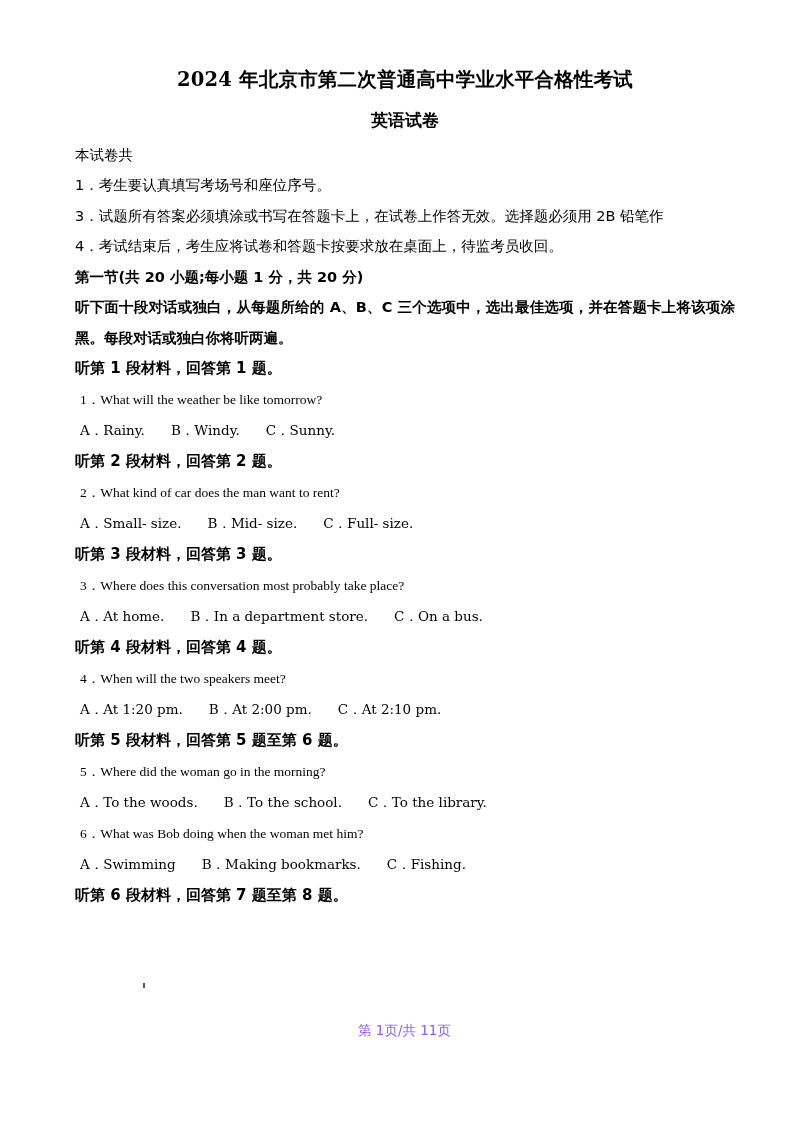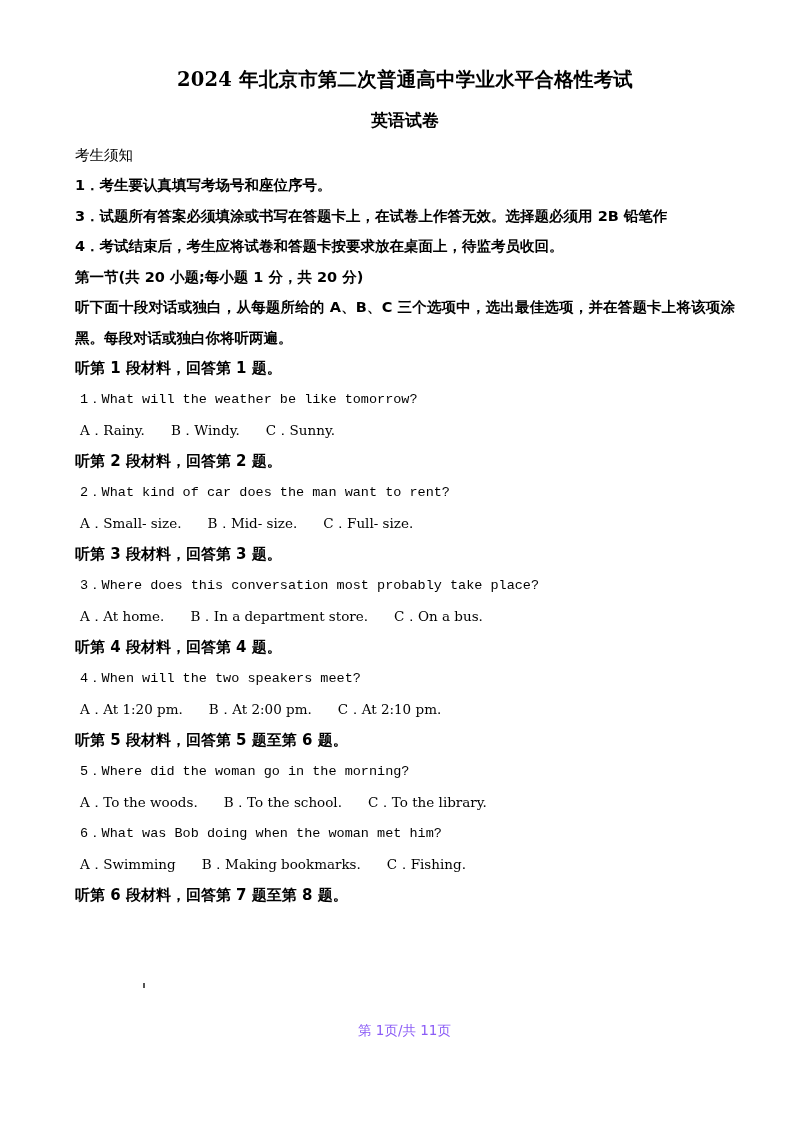--- a/index.html
+++ b/index.html
@@ -54,21 +54,21 @@
   .notice-head {
     font-size: 14.5px;
     line-height: 30px;
     margin: 0;
     font-family: "DejaVu Sans", "Liberation Sans", sans-serif;
   }
   .notice-item {
     font-size: 14.5px;
     line-height: 30.5px;
     margin: 0;
-    font-weight: bold;
+    font-weight: normal;
     font-family: "DejaVu Sans", "Liberation Sans", sans-serif;
   }
   .notice-item.cont {
     text-indent: 0;
   }
   .section-head {
     font-size: 14.5px;
     line-height: 30.5px;
     margin: 0;
     font-weight: bold;
@@ -97,21 +97,21 @@
     font-weight: bold;
     font-family: "DejaVu Sans", "Liberation Sans", sans-serif;
   }
 
   
   .question {
     font-size: 13.5px;
     line-height: 31px;
     margin: 0;
     padding-left: 5px;
-    font-family: Liberation Mono, monospace;
+    font-family: Liberation Serif, serif;
   }
   .options {
     font-size: 13.5px;
     line-height: 31px;
     margin: 0;
     padding-left: 5px;
     font-family: "DejaVu Serif", "Liberation Serif", serif;
     white-space: pre;
   }
   .opt {
@@ -144,21 +144,21 @@
 </head>
 <body>
 
 <div class="page">
 
   <div class="content">
 
     <h1 class="doc-title">2024 年北京市第二次普通高中学业水平合格性考试</h1>
     <h2 class="doc-subtitle">英语试卷</h2>
 
-    <div class="notice-head">考生须知</div>
+    <div class="notice-head">本试卷共</div>
     <div class="notice-item">1．考生要认真填写考场号和座位序号。</div>
     <div class="notice-item">3．试题所有答案必须填涂或书写在答题卡上，在试卷上作答无效。选择题必须用 2B 铅笔作</div>
     <div class="notice-item">4．考试结束后，考生应将试卷和答题卡按要求放在桌面上，待监考员收回。</div>
 
     <div class="subsection-head">第一节(共 20 小题;每小题 1 分，共 20 分)</div>
     <div class="directions">听下面十段对话或独白，从每题所给的 A、B、C 三个选项中，选出最佳选项，并在答题卡上将该项涂黑。每段对话或独白你将听两遍。</div>
 
     <div class="material-head">听第 1 段材料，回答第 1 题。</div>
     <div class="question">1．What will the weather be like tomorrow?</div>
     <div class="options"><span class="opt opt-gap-1">A．Rainy.</span><span class="opt opt-gap-2">B．Windy.</span><span class="opt">C．Sunny.</span></div>

